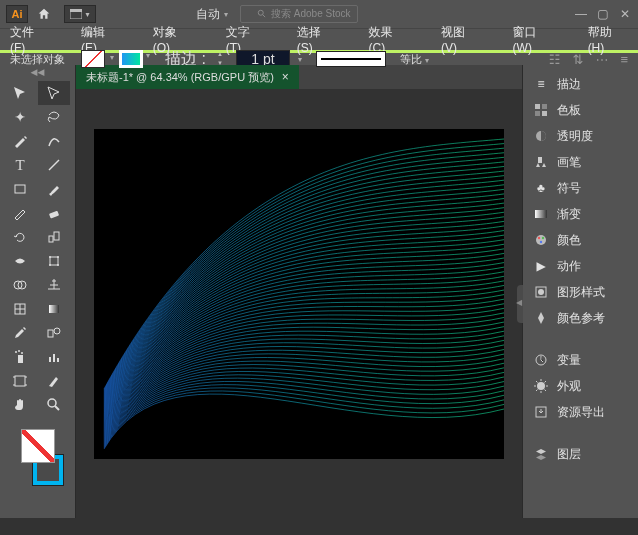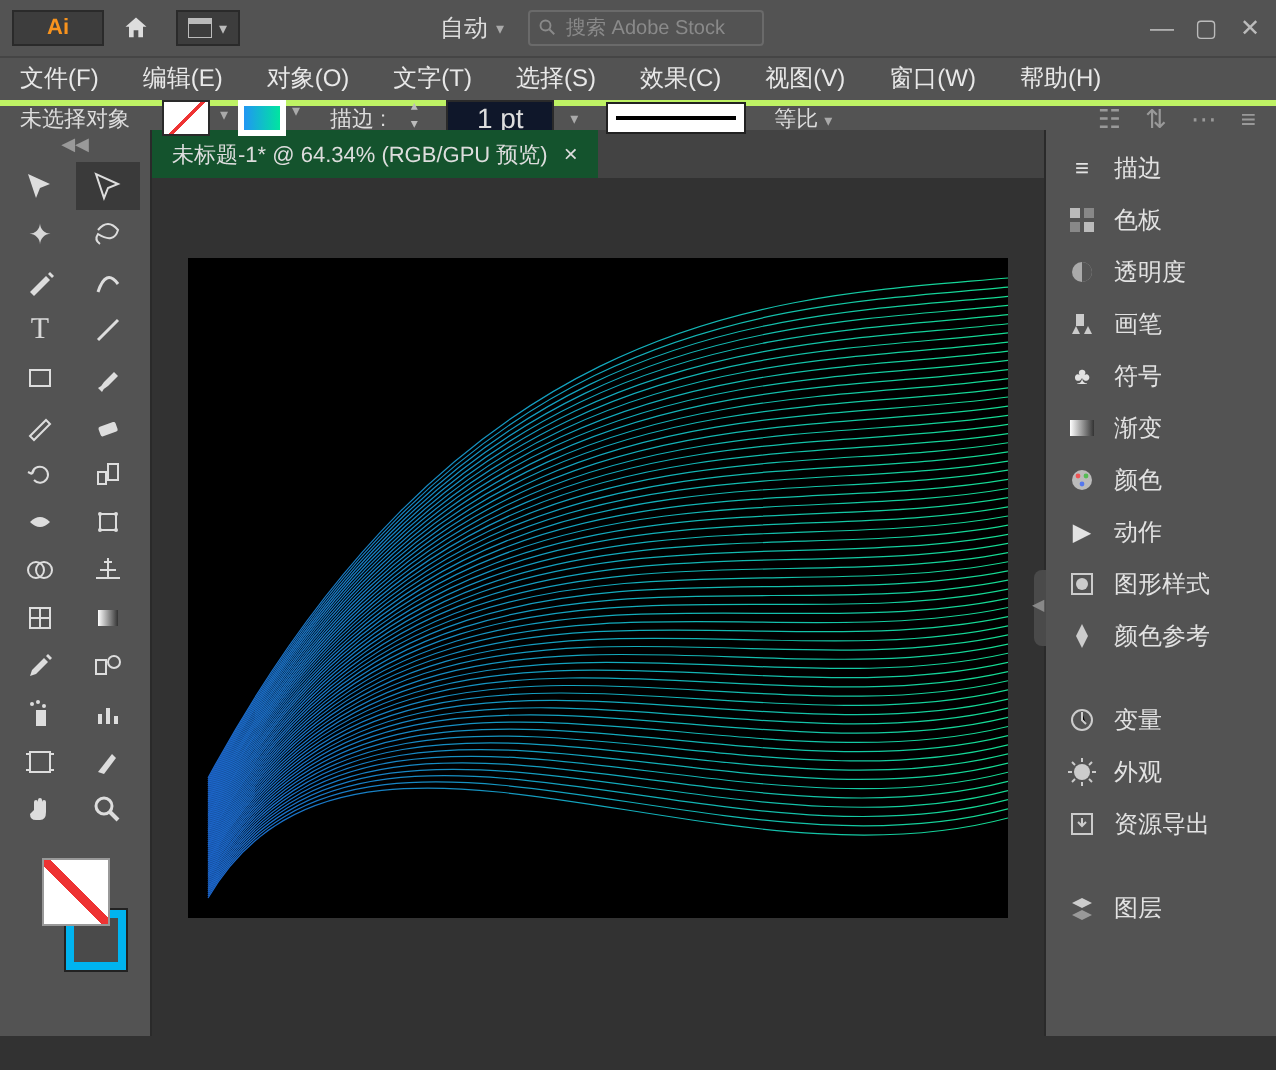--- a/index.html
+++ b/index.html
@@ -1,45 +1,45 @@
 <!DOCTYPE html>
 <html><head>
 <meta charset="utf-8">
 <style>
   * { margin: 0; padding: 0; box-sizing: border-box; font-family: "Microsoft YaHei", Arial, sans-serif; }
   body { background: #323232; width: 638px; height: 535px; overflow: hidden; color: #ccc; font-size: 11px; }
   
   
   .titlebar { height: 28px; background: #535353; display: flex; align-items: center; padding: 0 6px; }
-  .ai-logo { width: 46px; height: 18px; background: #3d3d3d; color: #f7931e; font-weight: bold; font-size: 11px; display: flex; align-items: center; justify-content: center; border: 1px solid #2a2a2a; }
+  .ai-logo { width: 22px; height: 18px; background: #3d3d3d; color: #f7931e; font-weight: bold; font-size: 11px; display: flex; align-items: center; justify-content: center; border: 1px solid #2a2a2a; }
   .home-btn { width: 24px; height: 20px; margin-left: 4px; display: flex; align-items: center; justify-content: center; }
   .home-btn svg { width: 14px; height: 14px; }
   .layout-sel { margin-left: 8px; width: 32px; height: 18px; background: #3d3d3d; border: 1px solid #2a2a2a; display:flex; align-items:center; justify-content:center; }
   .layout-sel::after { content: "▾"; font-size: 8px; color: #bbb; margin-left: 3px; }
   .auto-sel { margin-left: 100px; font-size: 12px; color: #ddd; display:flex; align-items:center; }
   .auto-sel::after { content: "▾"; font-size: 8px; margin-left: 4px; color: #aaa; }
-  .search-box { margin-left: 12px; width: 118px; height: 18px; border: 1px solid #6a6a6a; border-radius: 2px; display:flex; align-items:center; padding: 0 4px; }
+  .search-box { margin-left: 12px; width: 118px; height: 18px; border: 1px solid #6a6a6a; border-radius: 2px; display:flex; align-items:center; padding: 0 16px; }
   .search-box svg { width: 10px; height: 10px; flex: 0 0 auto; }
   .search-box span { font-size: 10px; color: #8a8a8a; margin-left: 4px; white-space: nowrap; }
   .win-btns { margin-left: auto; display:flex; gap: 8px; color: #bbb; font-size: 12px; }
   .win-btns span { width: 14px; text-align:center; cursor:pointer; }
   
   
-  .menubar { height: 22px; background: #535353; border-top: 1px solid #454545; display:flex; align-items:center; padding: 0 4px; gap: 10px; }
+  .menubar { height: 22px; background: #535353; border-top: 1px solid #454545; display:flex; align-items:center; padding: 0 4px; gap: 20px; }
   .menubar .mi { padding: 0 6px; font-size: 12px; color: #e8e8e8; cursor:pointer; }
   
   
   .optbar { height: 15px; background: #535353; border-top: 3px solid #bef264; display:flex; align-items:center; padding: 0 10px; gap: 8px; }
   .no-sel { font-size: 11px; color: #ddd; margin-right: 8px; }
   .swatch-pair { display:flex; gap: 6px; align-items:center; }
   .fill-sw { width: 24px; height: 18px; background: linear-gradient(135deg, #fff 0 48%, #e33 48% 54%, #fff 54% 100%); border: 1px solid #2a2a2a; position:relative; }
   .fill-sw::after { content: "▾"; position:absolute; right:-10px; top:2px; font-size:8px; color:#aaa; }
   .stroke-sw { width: 24px; height: 18px; border: 3px solid #fff; background: linear-gradient(90deg, #2196f3, #00e5a0); margin-left: 8px; position:relative; }
   .stroke-sw::after { content: "▾"; position:absolute; right:-10px; top:-2px; font-size:8px; color:#aaa; }
-  .stroke-label { margin-left: 14px; font-size: 11px; color: #ddd; }
+  .stroke-label { margin-left: 14px; font-size: 16px; color: #ddd; }
   .pt-input { width: 54px; height: 18px; background: #0f172a; border: 1px solid #2a2a2a; color: #ddd; display:flex; align-items:center; justify-content:center; font-size:14px; margin-left: 2px; text-align: right; }
   .pt-step { width: 12px; height: 18px; display:flex; flex-direction:column; font-size:7px; color:#bbb; }
   .pt-step span { height:9px; text-align:center; cursor:pointer; line-height:8px; }
   .stype { margin-left: 6px; width: 70px; height: 16px; background: linear-gradient(#fff,#fff); border:1px solid #222; position:relative; }
   .stype::before { content:""; position:absolute; left:4px; top:50%; width:60px; height:2px; background:#000; transform: translateY(-50%); }
   .scale-label { margin-left: 6px; font-size:11px; color:#ddd; }
   .scale-label::after { content:"▾"; font-size:8px; margin-left:3px; color:#aaa; }
   .right-icons { margin-left: auto; display:flex; gap: 12px; color:#999; font-size:13px; }
   
   

